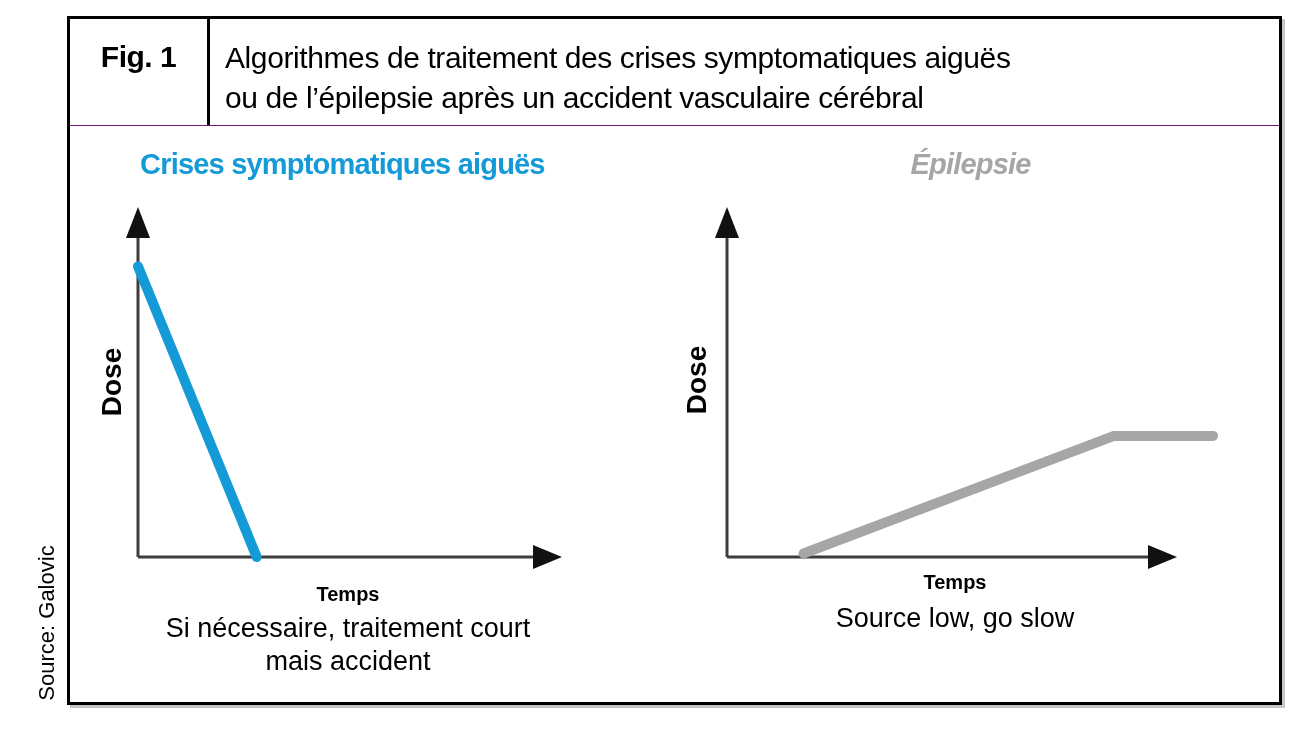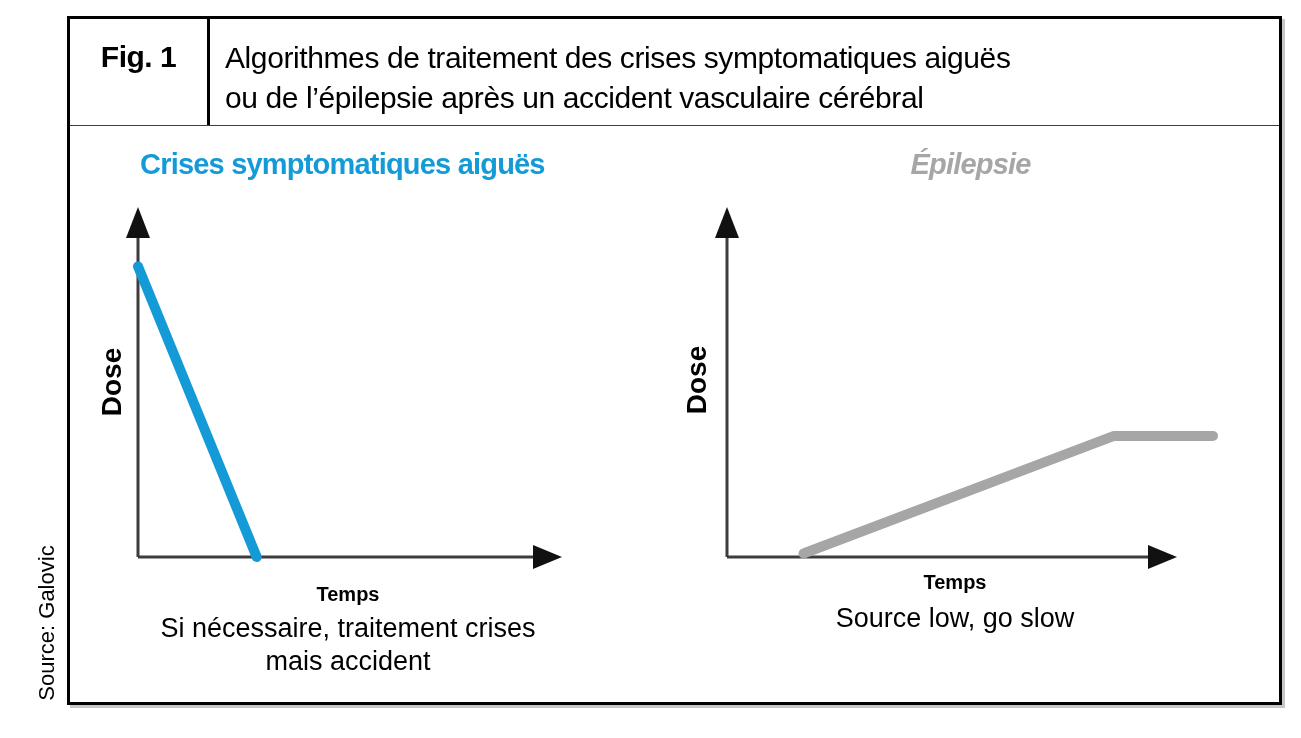--- a/index.html
+++ b/index.html
@@ -155,21 +155,21 @@
         <svg class="plot-svg" width="520" height="390" viewBox="0 0 520 390">
           <line class="axis" x1="68" y1="371" x2="68" y2="48"></line>
           <polygon class="arrowhead" points="68,21 56,52 80,52"></polygon>
           <line class="axis" x1="68" y1="371" x2="466" y2="371"></line>
           <polygon class="arrowhead" points="492,371 463,359 463,383"></polygon>
           <polyline class="data-line" points="68.0,80.4 186.7,371.0" stroke="#149bd7"></polyline>
         </svg>
         <div class="ylabel">Dose</div>
         <div class="xlabel">Temps</div>
         <div class="caption">
-          <div>Si nécessaire, traitement crises</div>
+          <div>Si nécessaire, traitement court</div>
           <div>mais accident</div>
         </div>
       </div>
 
       <div class="chart chart-right">
         <div class="chart-title" style="color: rgb(166, 166, 166);">Épilepsie</div>
         <svg class="plot-svg" width="650" height="390" viewBox="0 0 650 390">
           <line class="axis" x1="97" y1="371" x2="97" y2="48"></line>
           <polygon class="arrowhead" points="97,21 85,52 109,52"></polygon>
           <line class="axis" x1="97" y1="371" x2="521" y2="371"></line>

